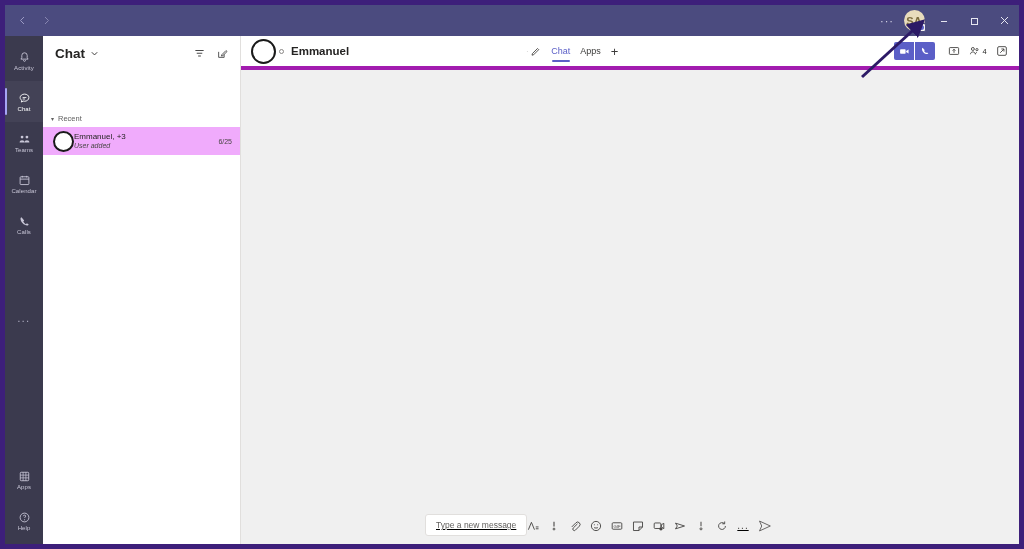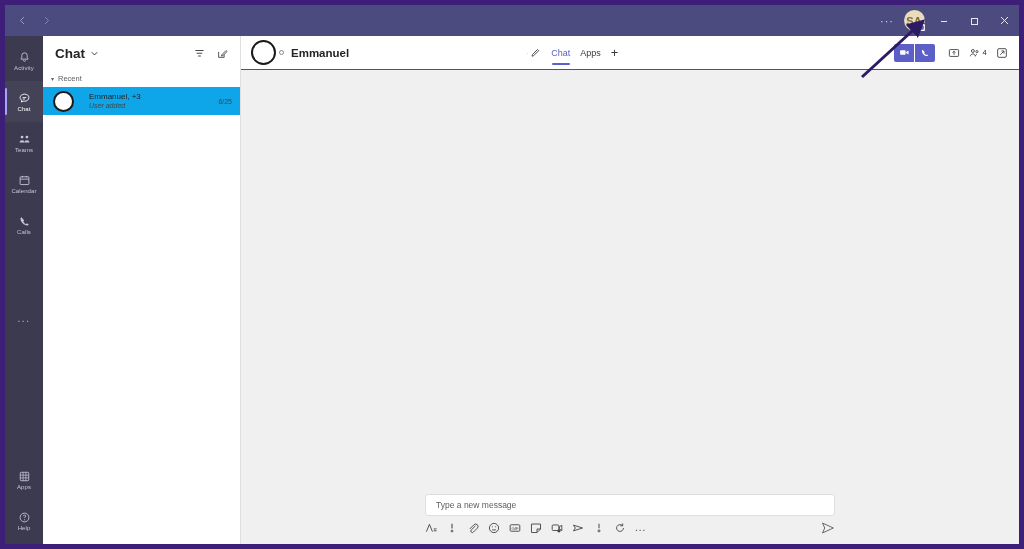--- a/index.html
+++ b/index.html
@@ -122,44 +122,44 @@
   }
   .cl-title { font-size: 13.5px; font-weight: bold; color: #252423; }
   .cl-chevron { color: #3b3a39; display: flex; }
   .cl-actions { margin-left: auto; display: flex; gap: 5px; }
   .cl-action {
     width: 18px; height: 18px; display: flex; align-items: center; justify-content: center;
     color: #494949;
   }
   .cl-section {
     height: 17px; display: flex; align-items: center; gap: 4px;
-    padding-left: 8px; color: #616161; font-size: 7.5px;
+    padding-left: 8px; color: #616161; font-size: 7.5px; margin-top: 40px;
   }
   .cl-section .caret { font-size: 6px; color: #616161; }
   .cl-row {
     height: 28px; display: flex; align-items: center;
-    padding: 0 8px 0 10px; gap: 15px;
-    background: #0ea5e9;
+    padding: 0 8px 0 10px; gap: 0;
+    background: #f0abfc;
   }
   .cl-avatar {
     width: 21px; height: 21px; border-radius: 50%;
     border: 2px solid #1a1a1a; background: #ffffff; flex: 0 0 21px;
   }
   .cl-texts { min-width: 0; flex: 1; display: flex; flex-direction: column; gap: 0px; }
   .cl-name { font-size: 8px; color: #252423; line-height: 1.15; white-space: nowrap; }
   .cl-preview { font-size: 7px; color: #484644; font-style: italic; line-height: 1.15; }
   .cl-time { font-size: 7px; color: #484644; margin-left: auto; }
 
   
   .main { flex: 1; display: flex; flex-direction: column; min-width: 0; background: #ffffff; }
   .chat-header {
     height: 34px; flex: 0 0 34px;
     display: flex; align-items: center;
     padding: 0 7px 0 10px; gap: 7px;
-    border-bottom: 1px solid #a21caf;
+    border-bottom: 4px solid #a21caf;
     background: #ffffff;
   }
   .ch-avatar {
     width: 25px; height: 25px; border-radius: 50%;
     border: 2.5px solid #1a1a1a; background: #ffffff; flex: 0 0 25px;
   }
   .ch-dot { width: 5px; height: 5px; border-radius: 50%; border: 1px solid #8a8886; margin-left: -4px; }
   .ch-title { font-size: 11.5px; font-weight: bold; color: #252423; }
   .ch-tabs { display: flex; align-items: center; gap: 10px; margin-left: 170px; height: 100%; }
   .ch-pencil { color: #484644; display: flex; align-items: center; }
@@ -188,21 +188,21 @@
   .hdr-icon.withcount { width: 26px; }
   .hdr-count { font-size: 7.5px; color: #252423; }
   .gap8 { width: 7px; }
 
   .convo { flex: 1; background: #f0f0f0; }
 
   
   .compose-area {
     background: #f0f0f0;
     padding: 0 184px 8px 184px;
-    display: flex; flex-direction: column;
+    display: flex; flex-direction: row; text-decoration: underline;
   }
   .compose-box {
     background: #ffffff;
     border: 1px solid #e1dfdd;
     border-radius: 3px;
     height: 22px;
     display: flex; align-items: center;
     padding: 0 10px;
   }
   .compose-placeholder { font-size: 8.5px; color: #605e5c; }

